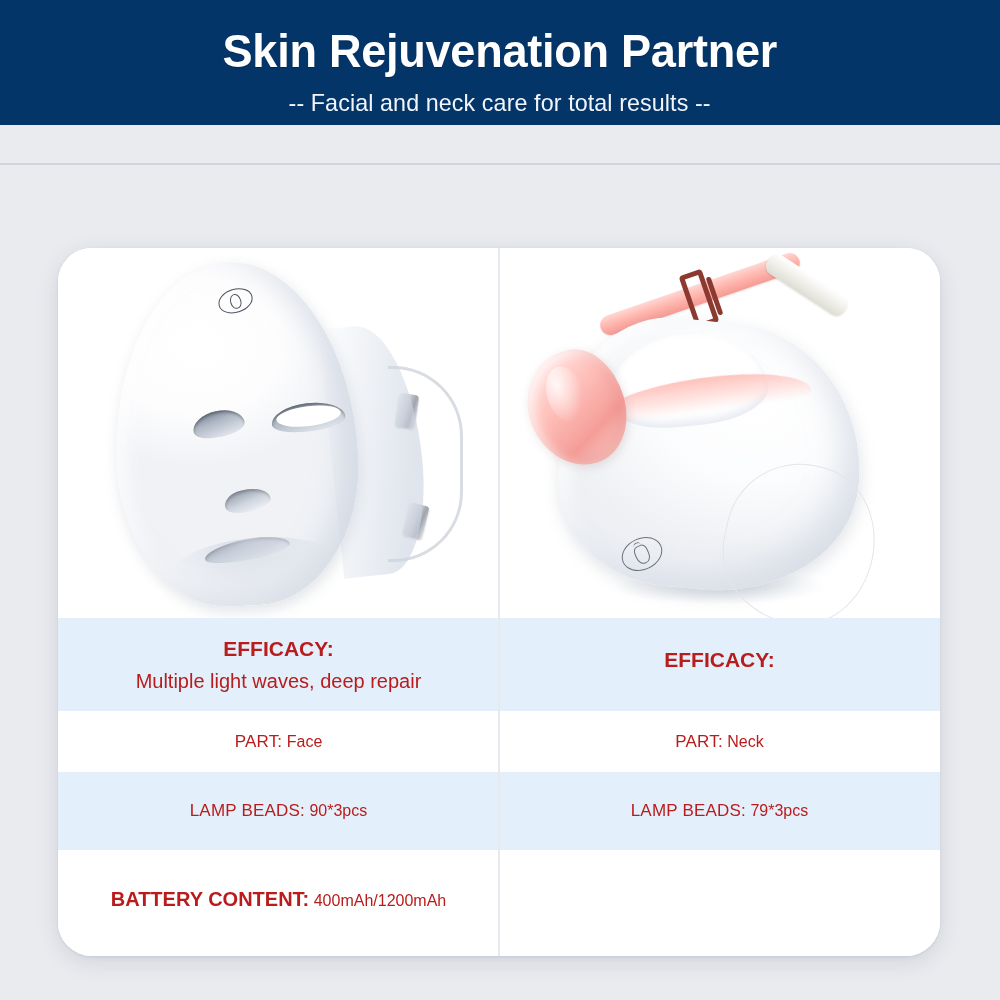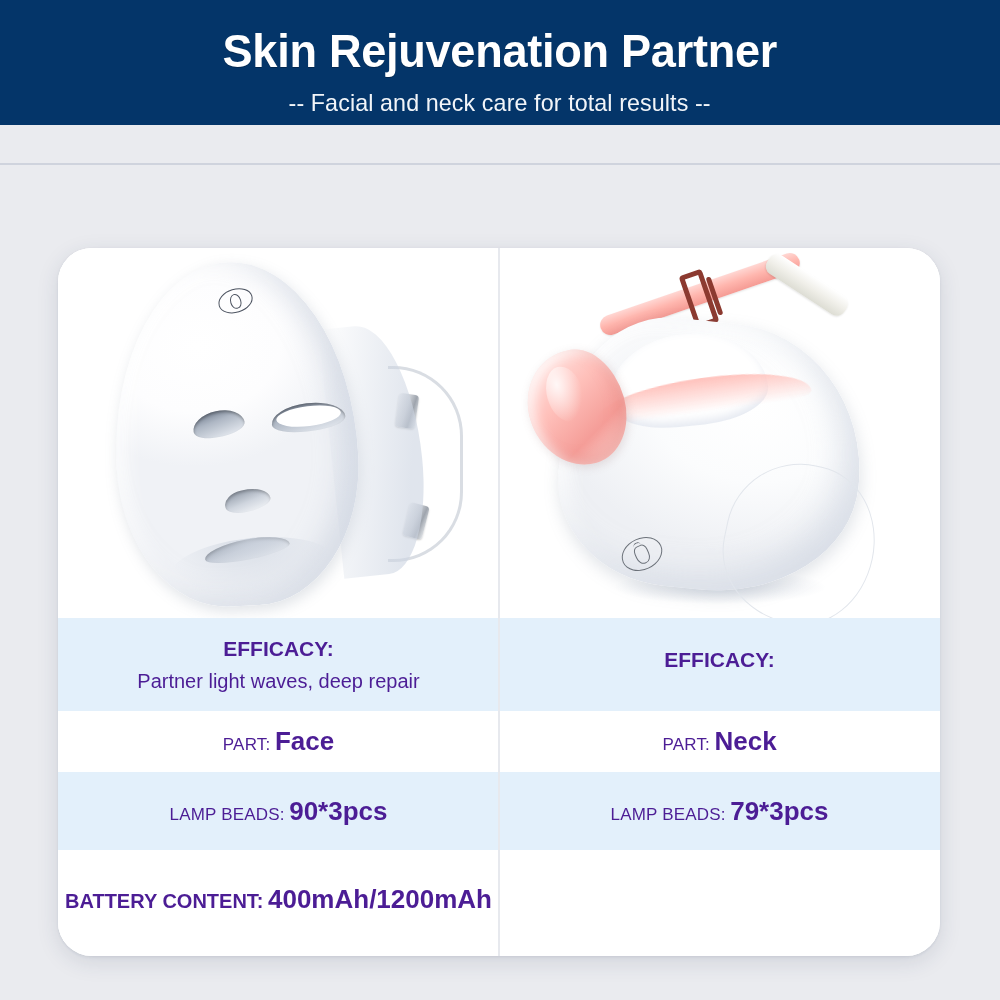--- a/index.html
+++ b/index.html
@@ -113,43 +113,43 @@
   .spec-rows {
     flex: 1;
     display: flex;
     flex-direction: column;
   }
   .spec-row {
     display: flex;
     flex-direction: column;
     align-items: center;
     justify-content: center;
-    color: #4c1d95;
+    color: #b91c1c;
     text-align: center;
   }
   .spec-row.shade { background: #e3f0fb; }
   .spec-row.plain { background: #ffffff; }
 
   .row-efficacy { height: 93px; }
   .row-part     { height: 61px; }
   .row-beads    { height: 78px; }
   .row-battery  { height: 99px; }
 
   .label {
     font-weight: normal;
     font-size: 17px;
     letter-spacing: 0.2px;
   }
   .label-sm {
     font-weight: bold;
     font-size: 20px;
   }
   .value {
-    font-weight: 700;
-    font-size: 26px;
+    font-weight: 400;
+    font-size: 16px;
   }
   .efficacy-title {
     font-weight: bold;
     font-size: 21px;
     margin-bottom: 9px;
   }
   .efficacy-text {
     font-weight: 400;
     font-size: 20px;
     white-space: nowrap;
@@ -424,21 +424,21 @@
             <div class="mask-logo"></div>
           </div>
           <div class="mask-chin-shadow"></div>
         </div>
       </div>
 
       <div class="spec-rows">
 
         <div class="spec-row shade row-efficacy">
           <div class="efficacy-title">EFFICACY:</div>
-          <div class="efficacy-text">Partner light waves, deep repair</div>
+          <div class="efficacy-text">Multiple light waves, deep repair</div>
         </div>
 
         <div class="spec-row plain row-part">
           <div class="inline-line">
             <span class="label">PART:</span>
             <span class="value">Face</span>
           </div>
         </div>
 
         <div class="spec-row shade row-beads">

